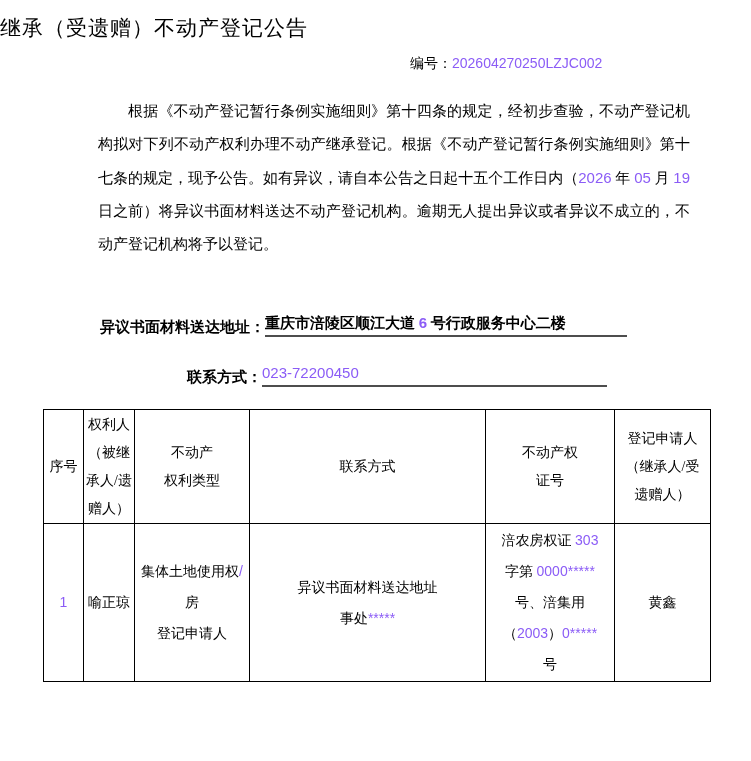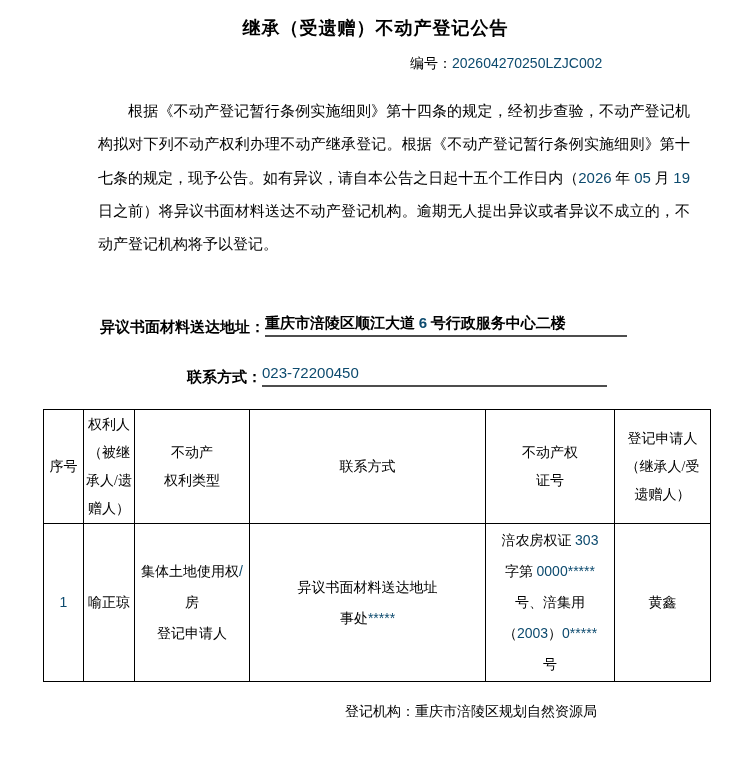--- a/index.html
+++ b/index.html
@@ -1,24 +1,24 @@
 <!DOCTYPE html>
 <html><head>
 <meta charset="utf-8">
 <style>
   html,body{margin:0;padding:0;}
   body{
     width:751px;height:761px;background:#ffffff;color:#000;
     font-family:"Liberation Serif","DejaVu Serif",serif;
     overflow:hidden;
   }
-  .num{color:#0c4a6e;font-family:"Liberation Sans","DejaVu Sans",sans-serif;}
+  .num{color:#8b5cf6;font-family:"Liberation Sans","DejaVu Sans",sans-serif;}
   .doc-title{
-    margin:14px 0 0 0;text-align:center;
-    font-size:18px;font-weight:bold;line-height:28px;letter-spacing:1px;
+    margin:14px 0 0 0;
+    font-size:21px;font-weight:normal;line-height:28px;letter-spacing:1px;
   }
   .doc-no{
     margin:12px 0 0 410px;font-size:14px;line-height:18px;
   }
   .body-text{
     width:592px;margin:22px 0 0 98px;
     font-size:15px;line-height:33px;
     text-align:justify;text-indent:30px;
   }
   .addr-line{
@@ -123,14 +123,13 @@
       <div>号</div>
     </td>
     <td>
       <div>黄鑫</div>
     </td>
   </tr>
 </tbody>
   </table>
 
 <div class="footer">
-  <div>登记机构：重庆市涪陵区规划自然资源局</div>
 </div>
 
 </body></html>

